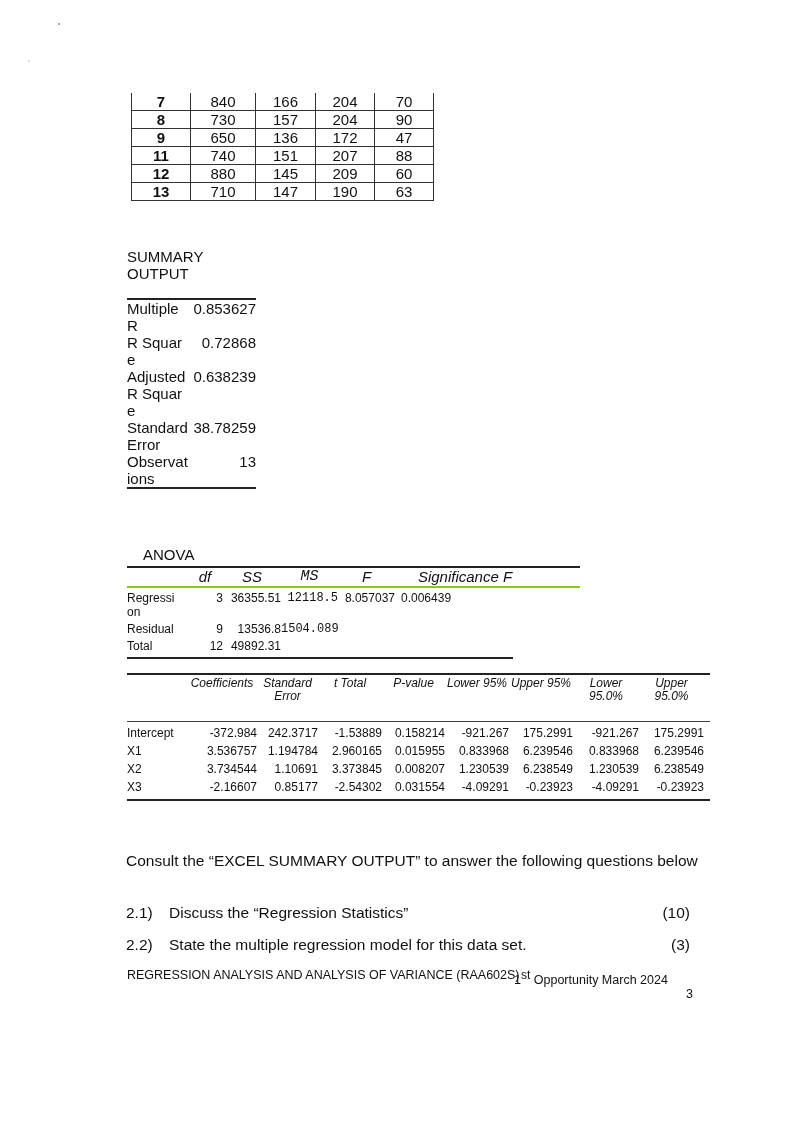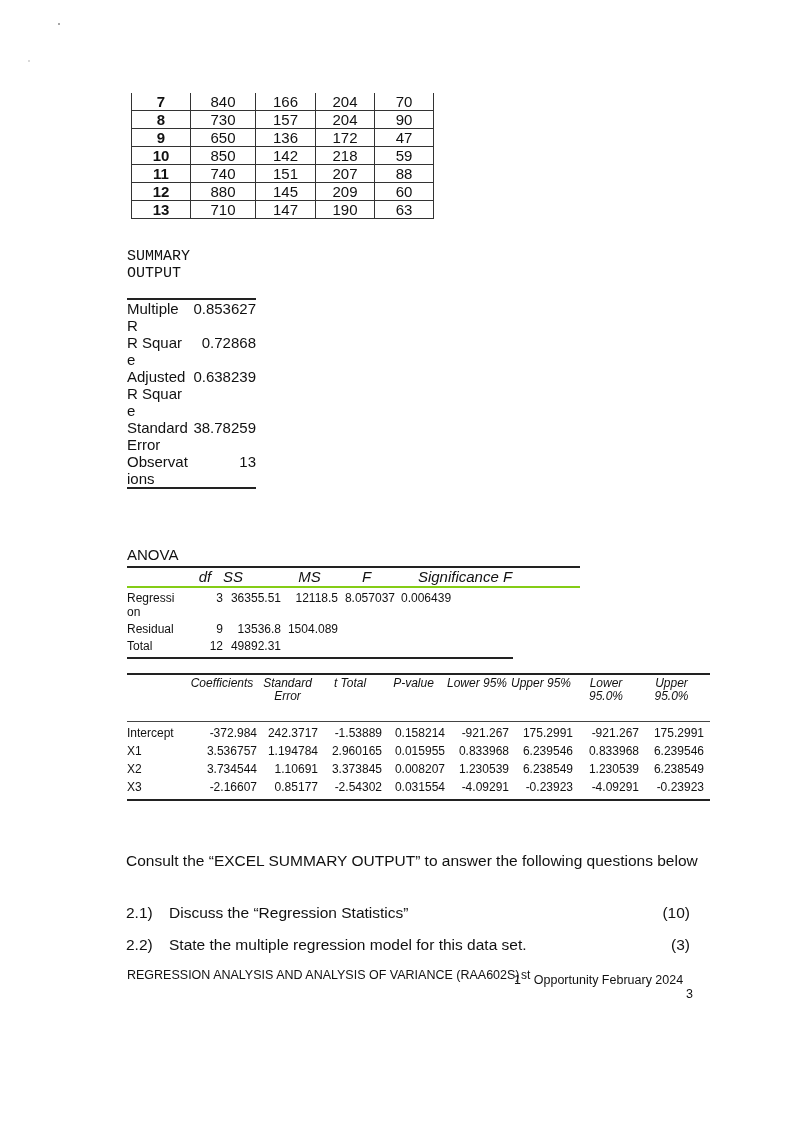--- a/index.html
+++ b/index.html
@@ -9,42 +9,42 @@
   
   .data-table { position: absolute; left: 131px; top: 93px; border-collapse: collapse; font-size: 15px; }
   .data-table td { border: 1px solid #333; height: 17px; padding: 0; text-align: center; line-height: 17px; }
   .data-table tr:first-child td { border-top: none; }
   .data-table td.idx { font-weight: bold; width: 58px; }
   .data-table td.c1 { width: 64px; }
   .data-table td.c2 { width: 59px; }
   .data-table td.c3 { width: 58px; }
   .data-table td.c4 { width: 58px; }
 
-  .summary-title { position: absolute; left: 127px; top: 248px; font-size: 15px; line-height: 17px; width: 100px; font-family: Liberation Mono, monospace; }
+  .summary-title { position: absolute; left: 127px; top: 248px; font-size: 15px; line-height: 17px; width: 100px; }
 
   
   .reg-stats { position: absolute; left: 127px; top: 298px; width: 129px; font-size: 15px; }
   .reg-stats .rule-top { border-top: 2px solid #222; }
   .reg-stats .header { text-align: center; font-style: italic; line-height: 16px; padding: 3px 0 1px; border-bottom: 1px solid #444; }
   .reg-stats .row { display: flex; justify-content: space-between; line-height: 17px; }
   .reg-stats .row .lbl { width: 62px; word-break: break-all; }
   .reg-stats .row .val { width: 64px; text-align: right; word-break: break-all; }
   .reg-stats .rule-bottom { border-top: 2px solid #222; }
 
   
-  .anova-title { position: absolute; left: 127px; top: 546px; font-size: 15px; }
+  .anova-title { position: absolute; left: 143px; top: 546px; font-size: 15px; }
   .anova { position: absolute; left: 127px; top: 566px; font-size: 12px; }
   .anova .topline { width: 453px; border-top: 2px solid #222; }
   .anova .hdr, .anova .r { display: flex; }
   .anova .hdr { font-style: italic; font-size: 15px; border-bottom: 2px solid #84cc16; width: 453px; line-height: 18px; }
   .anova .r { line-height: 14px; margin-top: 3px; }
   .anova .c0 { width: 60px; }
   .anova .c1 { width: 36px; text-align: right; }
   .anova .c2 { width: 58px; text-align: right; }
-  .anova .c3 { width: 57px; text-align: right; }
+  .anova .c3 { width: 57px; text-align: right; font-family: Liberation Mono, monospace; }
   .anova .c4 { width: 57px; text-align: right; }
   .anova .c5 { width: 100px; text-align: center; }
   .anova .r .c5 { text-align: left; padding-left: 6px; }
   .anova .botline { width: 386px; border-top: 2px solid #222; margin-top: 4px; }
 
   
   .coef { position: absolute; left: 127px; top: 673px; font-size: 12px; width: 583px; }
   .coef .topline { border-top: 2px solid #222; }
   .coef .hdr { display: flex; font-style: italic; line-height: 13px; padding-top: 2px; border-bottom: 1px solid #444; padding-bottom: 18px; }
   .coef .r { display: flex; line-height: 14px; margin-top: 4px; }
@@ -96,27 +96,20 @@
       <td class="c4">90</td>
     </tr>
     <tr>
       <td class="idx">9</td>
       <td class="c1">650</td>
       <td class="c2">136</td>
       <td class="c3">172</td>
       <td class="c4">47</td>
     </tr>
     <tr>
-      <td class="idx">10</td>
-      <td class="c1">850</td>
-      <td class="c2">142</td>
-      <td class="c3">218</td>
-      <td class="c4">59</td>
-    </tr>
-    <tr>
       <td class="idx">11</td>
       <td class="c1">740</td>
       <td class="c2">151</td>
       <td class="c3">207</td>
       <td class="c4">88</td>
     </tr>
     <tr>
       <td class="idx">12</td>
       <td class="c1">880</td>
       <td class="c2">145</td>
@@ -159,21 +152,21 @@
   </div>
   <div class="rule-bottom"></div>
 </div>
 
 <div class="anova-title">ANOVA</div>
 <div class="anova">
   <div class="topline"></div>
   <div class="hdr">
     <span class="c0"></span>
     <span class="c1" style="text-align:center;">df</span>
-    <span class="c2" style="text-align:left;">SS</span>
+    <span class="c2" style="text-align:center;">SS</span>
     <span class="c3" style="text-align:center;">MS</span>
     <span class="c4" style="text-align:center;">F</span>
     <span class="c5" style="width:140px;">Significance F</span>
   </div>
   <div class="r">
     <span class="c0" style="word-break:break-all; width:54px; margin-right:6px;">Regression</span>
     <span class="c1">3</span>
     <span class="c2">36355.51</span>
     <span class="c3">12118.5</span>
     <span class="c4">8.057037</span>
@@ -266,15 +259,15 @@
   <span class="marks">(10)</span>
 </div>
 <div class="question" style="top:936px;">
   <span class="num">2.2)</span>
   <span class="text">State the multiple regression model for this data set.</span>
   <span class="marks">(3)</span>
 </div>
 
 <div class="footer footer-left">REGRESSION ANALYSIS AND ANALYSIS OF VARIANCE (RAA602S)</div>
 <div class="footer footer-right">
-  <span>1</span><sup>st</sup><span> Opportunity February 2024</span>
+  <span>1</span><sup>st</sup><span> Opportunity March 2024</span>
 </div>
 <div class="page-num">3</div>
 
 </body></html>

